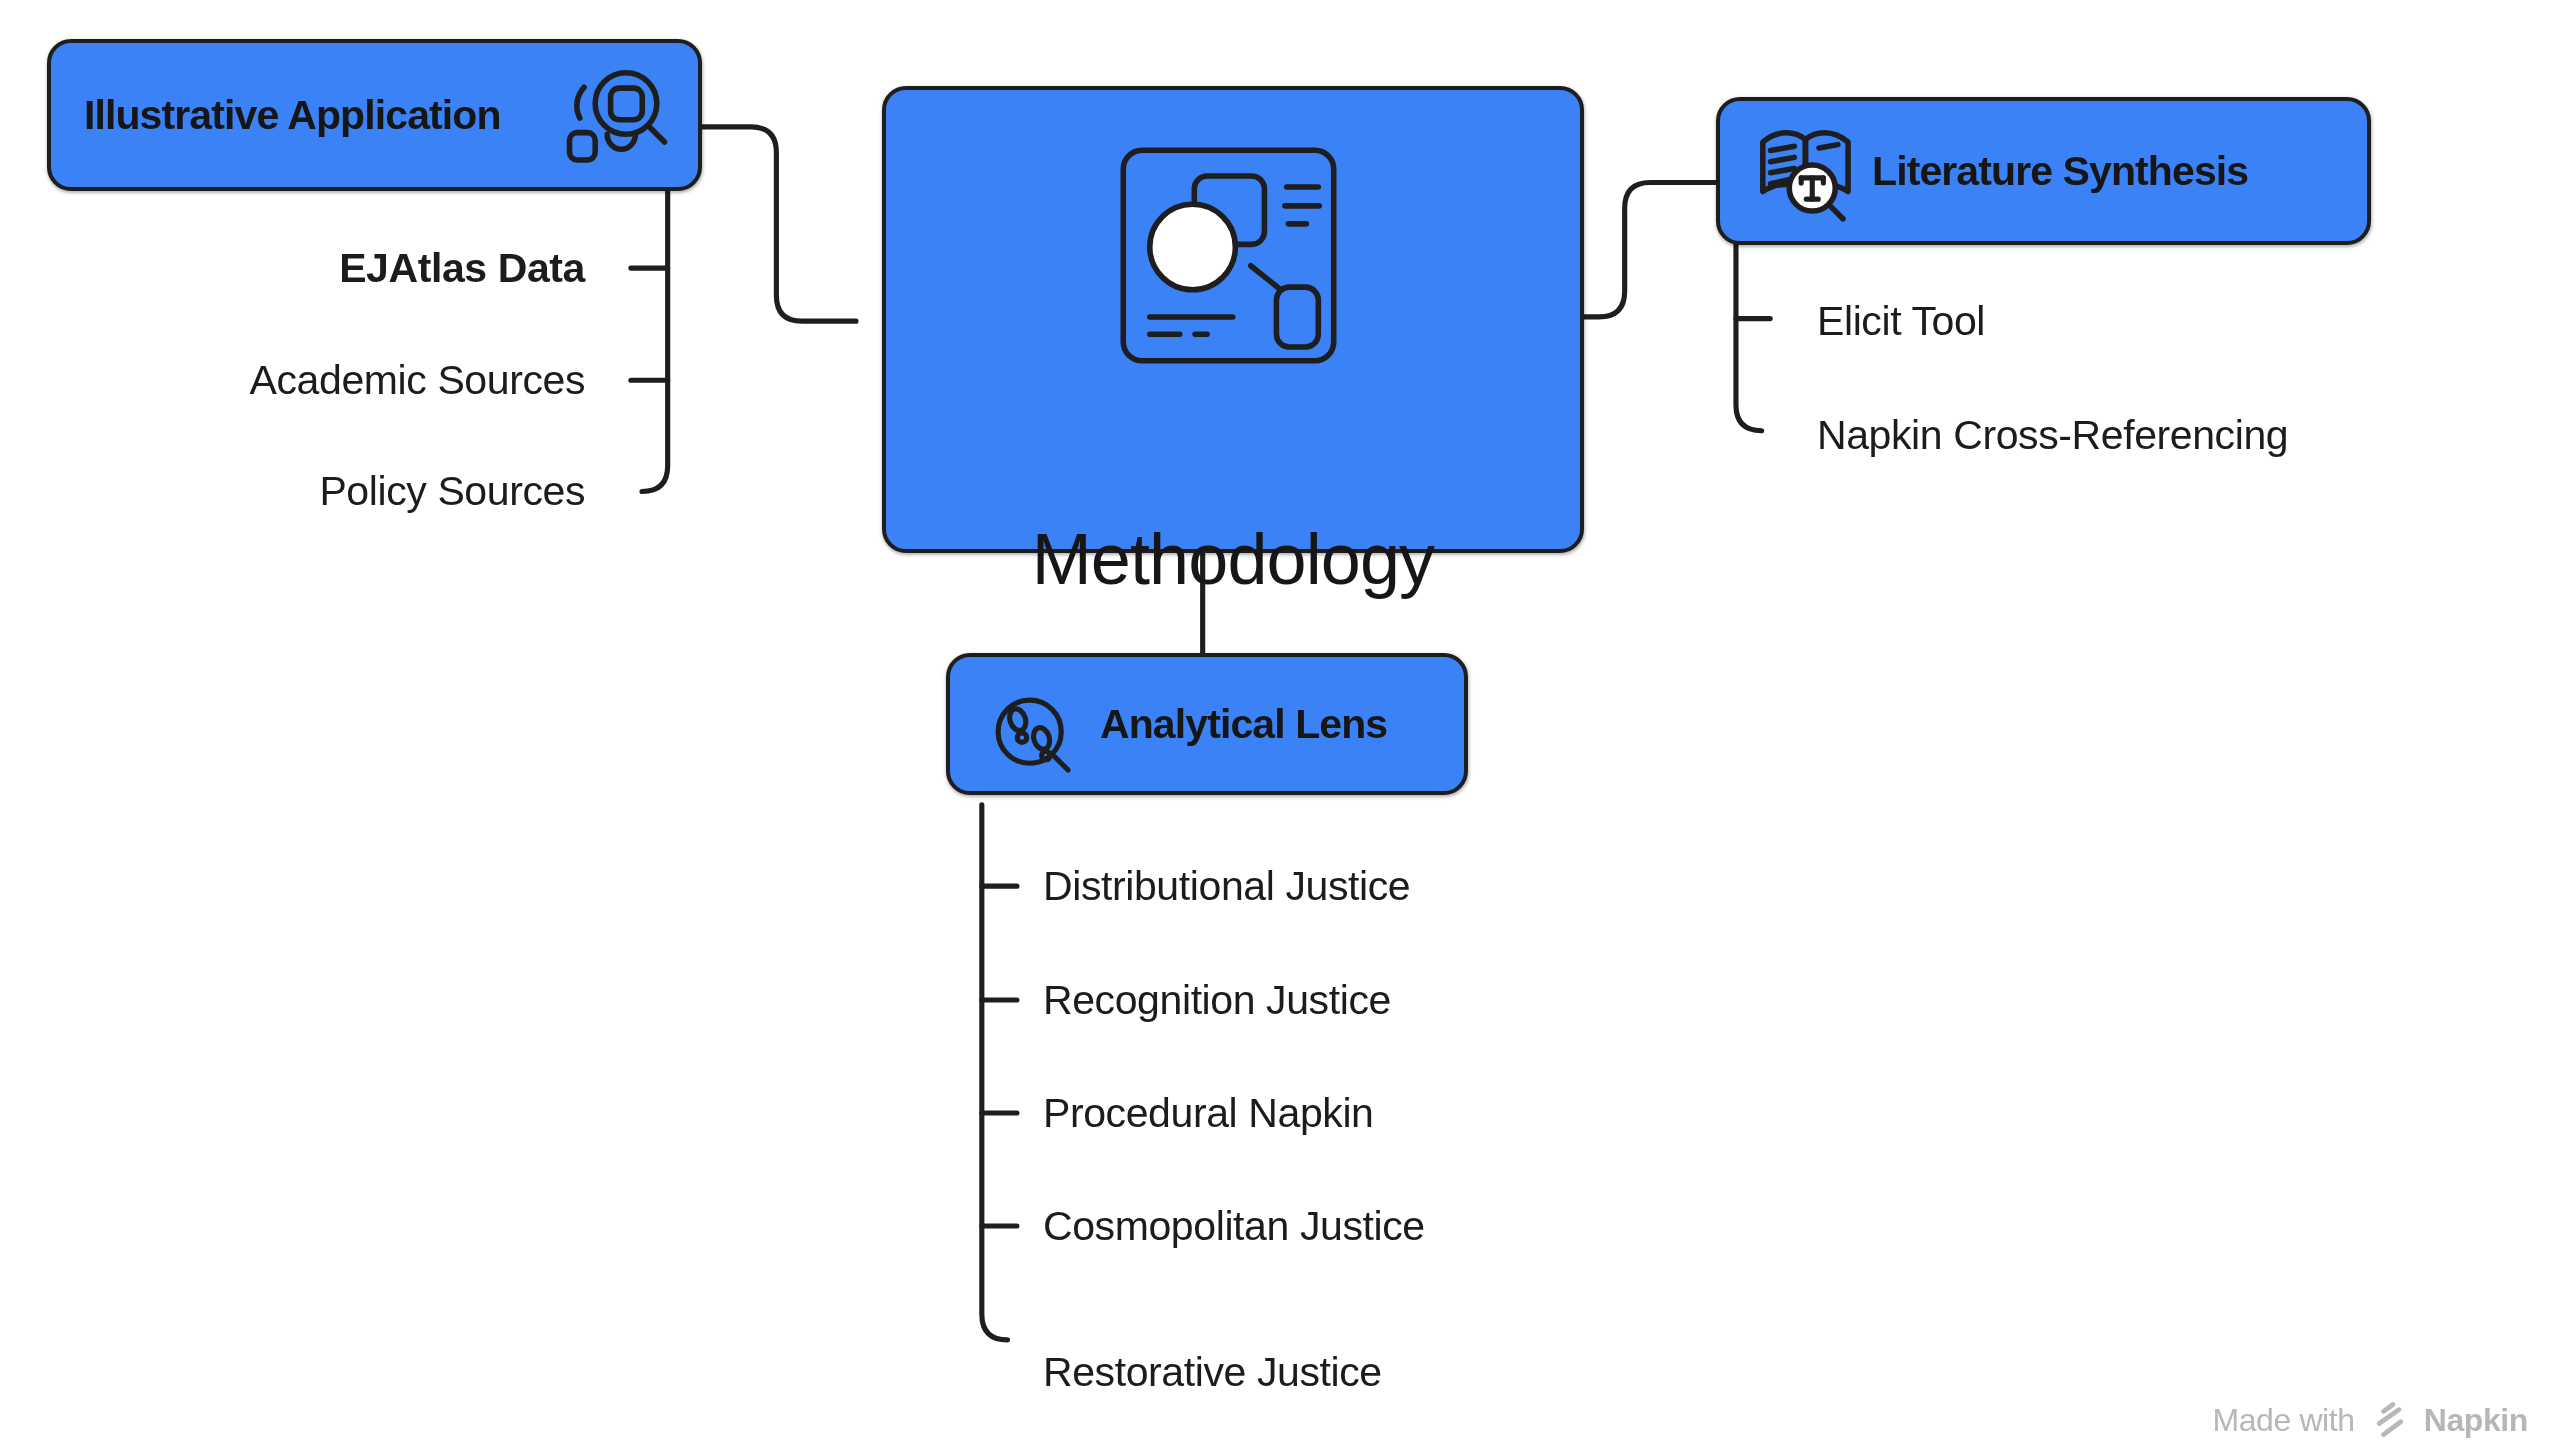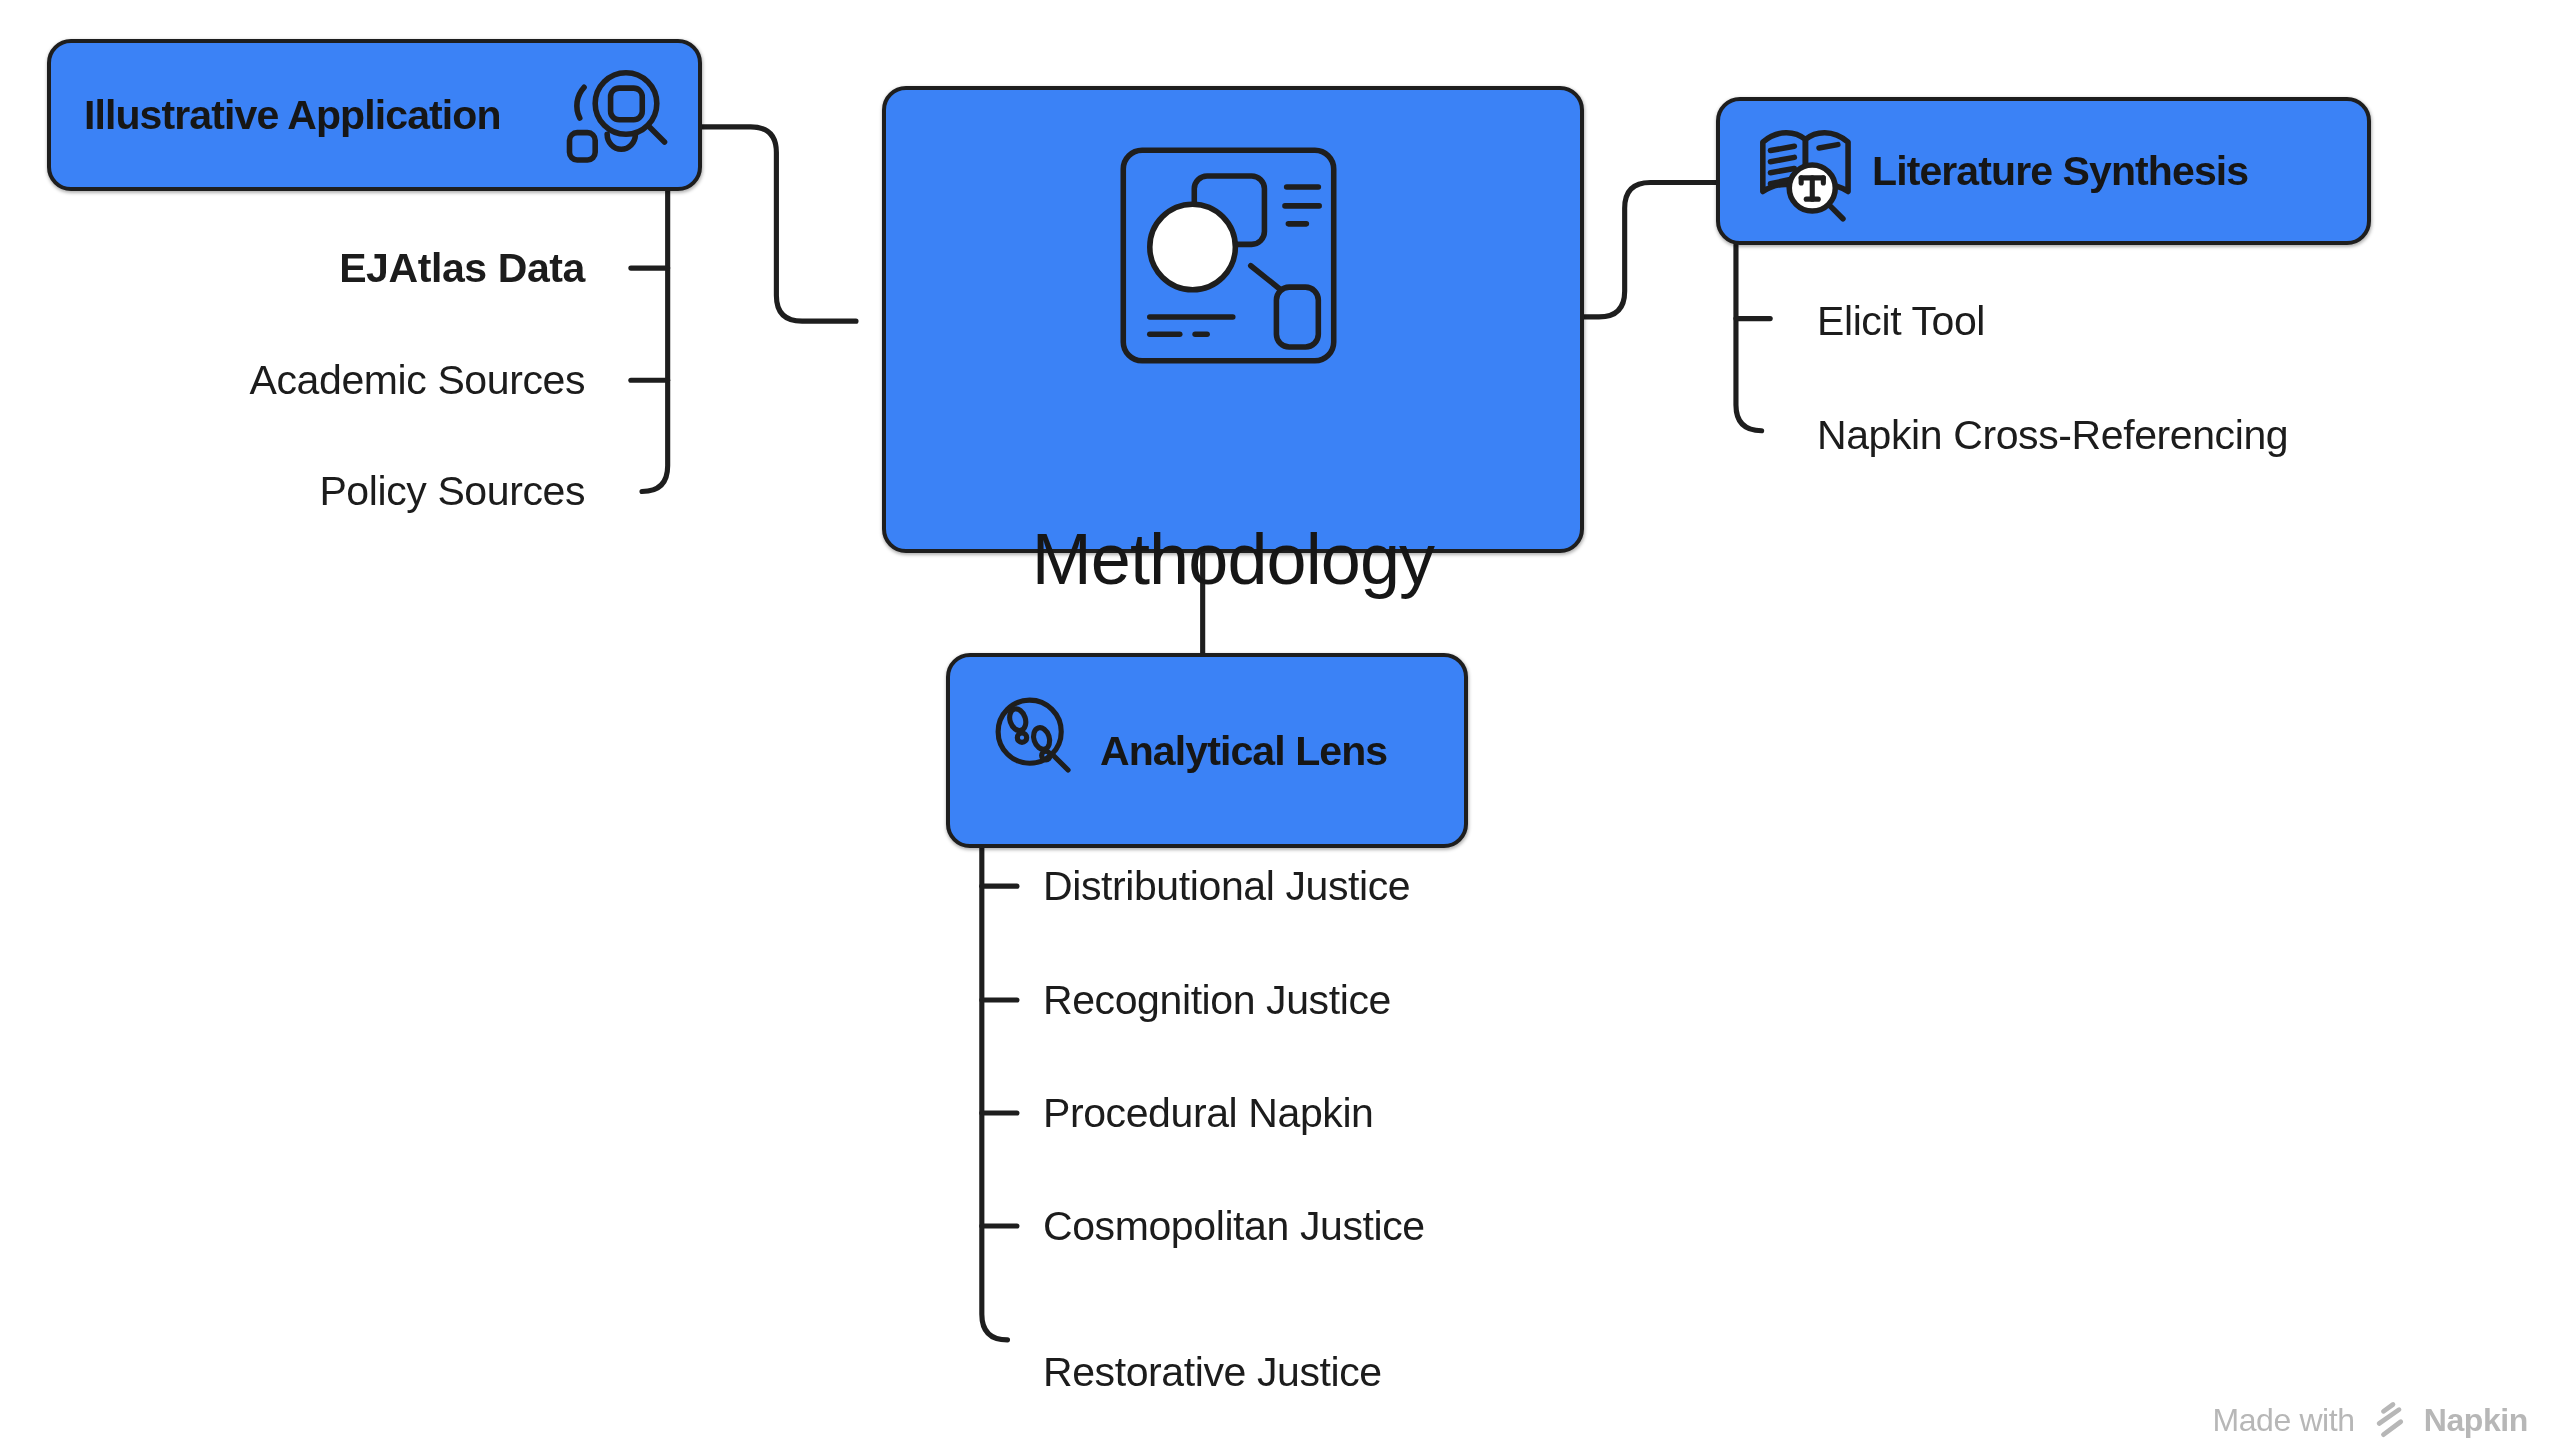--- a/index.html
+++ b/index.html
@@ -130,21 +130,21 @@
         <line x1="66" y1="62" x2="66" y2="87"></line>
         <line x1="59" y1="87" x2="73" y2="87"></line>
       </g>
     </svg>
     <div class="branch-title" style="left:152px;top:50%;">Literature Synthesis</div>
   </div>
 
   <div class="leaf" style="left:1817px;top:321px;">Elicit Tool</div>
   <div class="leaf" style="left:1817px;top:435px;">Napkin Cross-Referencing</div>
 
-  <div class="node" style="left:946px;top:653px;width:522px;height:195px;">
+  <div class="node" style="left:946px;top:653px;width:522px;height:142px;">
     <svg class="icon" style="left:43px;top:38px;" width="87" height="87" viewBox="0 0 102 102" fill="none" stroke="#1e1e1e" stroke-width="6" stroke-linecap="round">
       <circle cx="43" cy="43" r="37"></circle>
       <ellipse cx="29" cy="29" rx="9" ry="13" transform="rotate(-18 29 29)"></ellipse>
       <circle cx="34" cy="50" r="5.5"></circle>
       <ellipse cx="57" cy="51" rx="9" ry="13" transform="rotate(-18 57 51)"></ellipse>
       <circle cx="62" cy="71" r="5"></circle>
       <line x1="70" y1="70" x2="88" y2="88"></line>
     </svg>
     <div class="branch-title" style="left:150px;top:50%;">Analytical Lens</div>
   </div>

